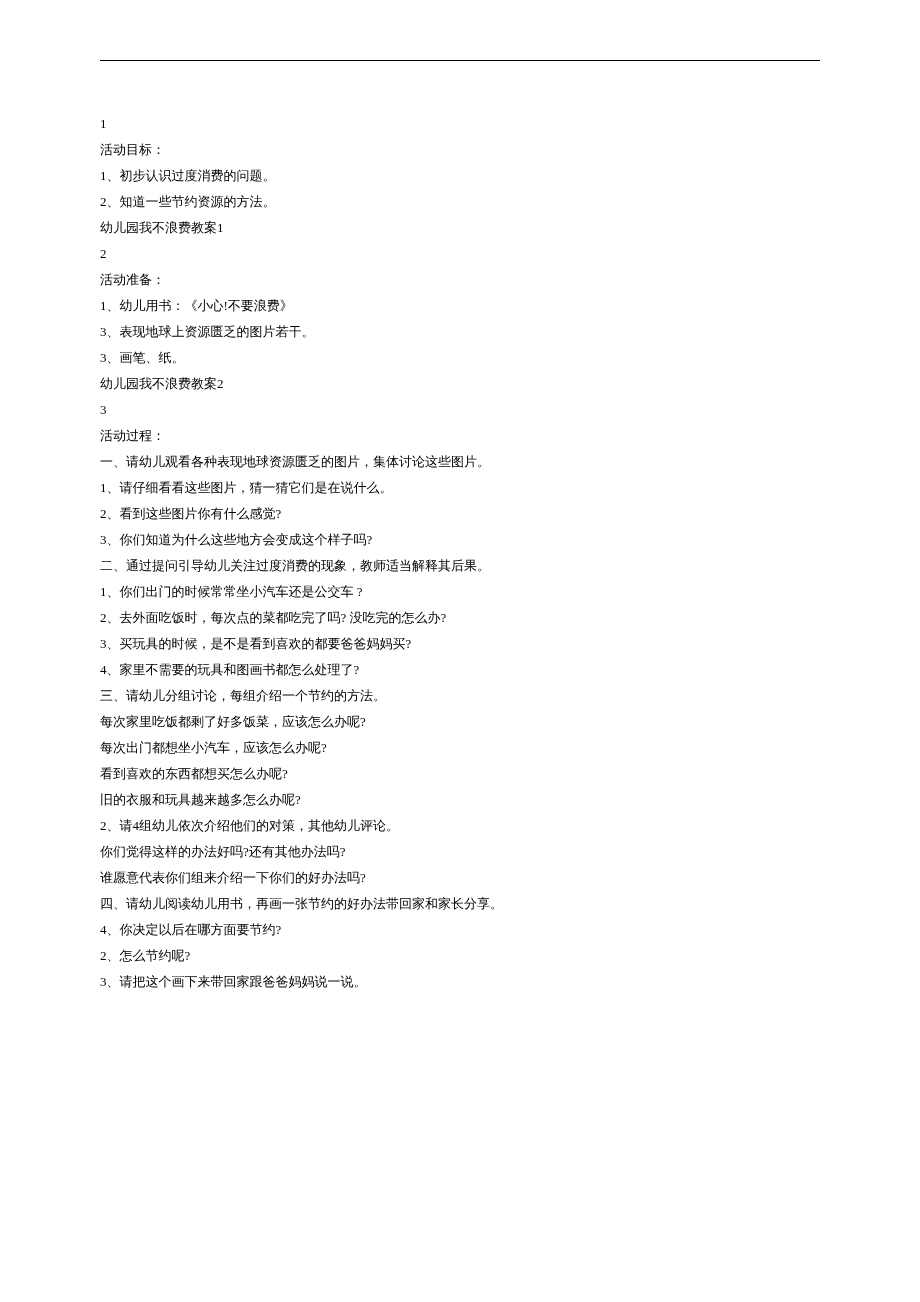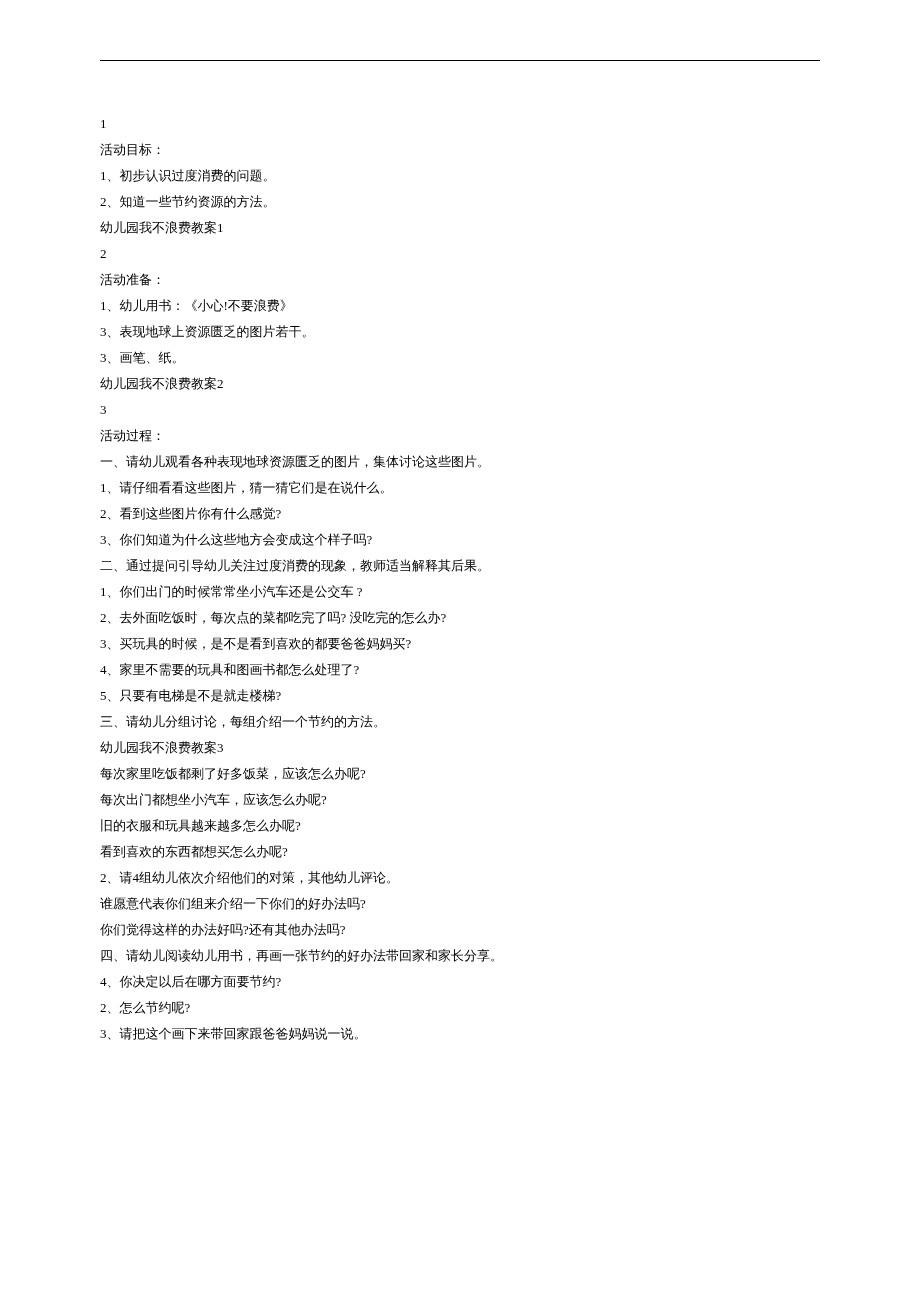--- a/index.html
+++ b/index.html
@@ -49,27 +49,25 @@
   <span class="line">活动过程：</span>
   <span class="line">一、请幼儿观看各种表现地球资源匮乏的图片，集体讨论这些图片。</span>
   <span class="line">1、请仔细看看这些图片，猜一猜它们是在说什么。</span>
   <span class="line">2、看到这些图片你有什么感觉?</span>
   <span class="line">3、你们知道为什么这些地方会变成这个样子吗?</span>
   <span class="line">二、通过提问引导幼儿关注过度消费的现象，教师适当解释其后果。</span>
   <span class="line">1、你们出门的时候常常坐小汽车还是公交车 ?</span>
   <span class="line">2、去外面吃饭时，每次点的菜都吃完了吗? 没吃完的怎么办?</span>
   <span class="line">3、买玩具的时候，是不是看到喜欢的都要爸爸妈妈买?</span>
   <span class="line">4、家里不需要的玩具和图画书都怎么处理了?</span>
-  <span class="line">5、只要有电梯是不是就走楼梯?</span>
   <span class="line">三、请幼儿分组讨论，每组介绍一个节约的方法。</span>
-  <span class="line">幼儿园我不浪费教案3</span>
   <span class="line">每次家里吃饭都剩了好多饭菜，应该怎么办呢?</span>
   <span class="line">每次出门都想坐小汽车，应该怎么办呢?</span>
+  <span class="line">看到喜欢的东西都想买怎么办呢?</span>
   <span class="line">旧的衣服和玩具越来越多怎么办呢?</span>
-  <span class="line">看到喜欢的东西都想买怎么办呢?</span>
   <span class="line">2、请4组幼儿依次介绍他们的对策，其他幼儿评论。</span>
+  <span class="line">你们觉得这样的办法好吗?还有其他办法吗?</span>
   <span class="line">谁愿意代表你们组来介绍一下你们的好办法吗?</span>
-  <span class="line">你们觉得这样的办法好吗?还有其他办法吗?</span>
   <span class="line">四、请幼儿阅读幼儿用书，再画一张节约的好办法带回家和家长分享。</span>
   <span class="line">4、你决定以后在哪方面要节约?</span>
   <span class="line">2、怎么节约呢?</span>
   <span class="line">3、请把这个画下来带回家跟爸爸妈妈说一说。</span>
 </div>
 
 </body></html>

